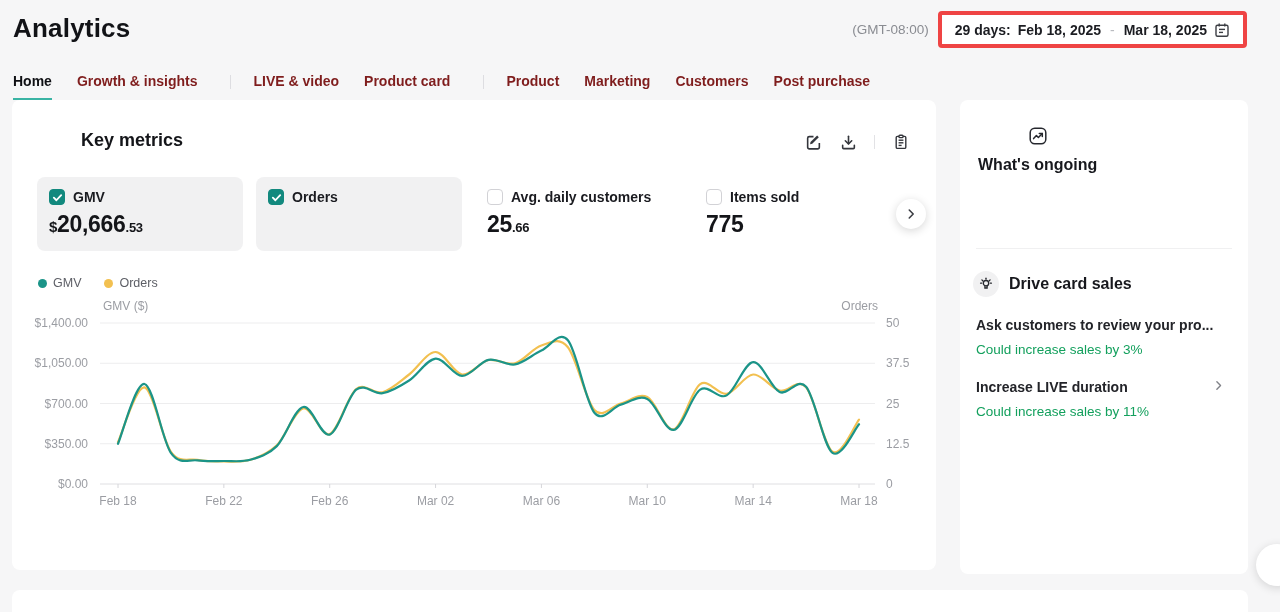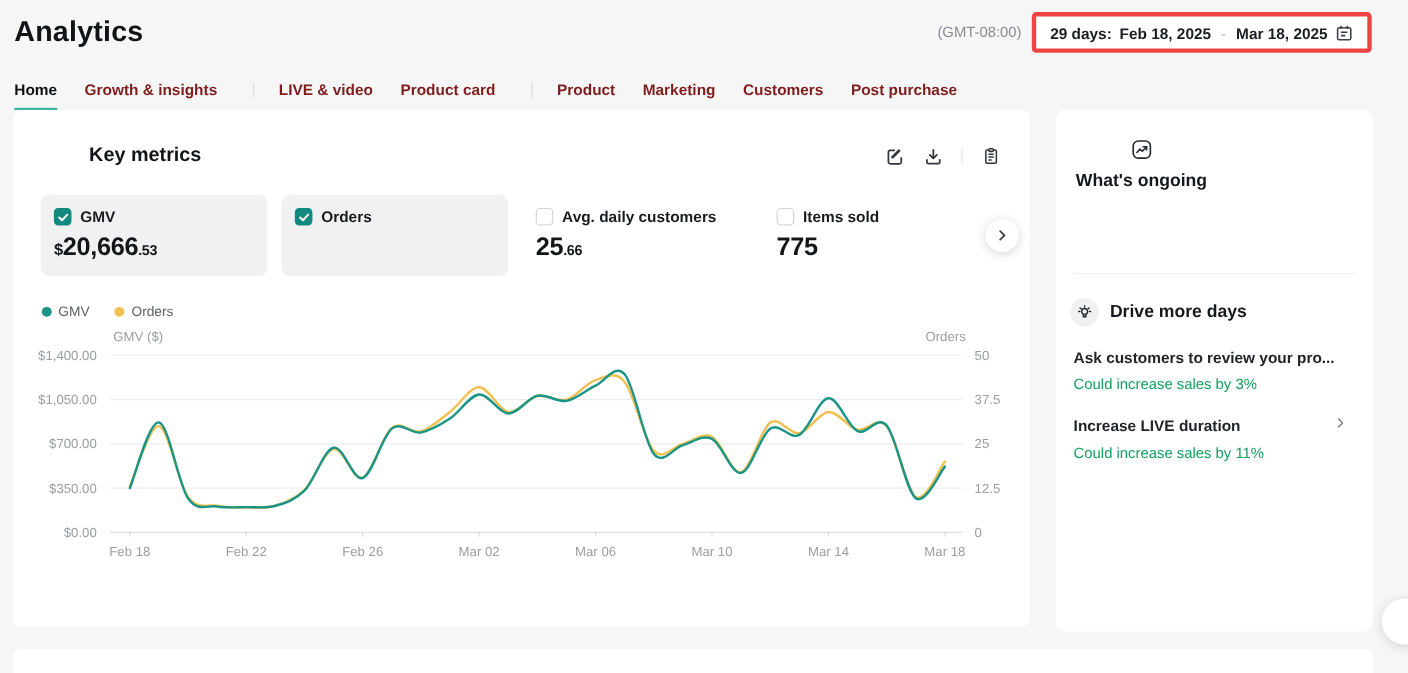--- a/index.html
+++ b/index.html
@@ -298,21 +298,21 @@
       <svg width="14" height="14" viewBox="0 0 14 14" fill="none" stroke="#26282e" stroke-width="1.3" stroke-linecap="round">
         <circle cx="7" cy="6.2" r="2.7"></circle>
         <path d="M5.9 9.4v1.6h2.2V9.4"></path>
         <path d="M7 1.2v1"></path>
           <path d="M2.9 2.9l.8.8"></path>
           <path d="M11.1 2.9l-.8.8"></path>
           <path d="M1.6 6.2h1"></path>
           <path d="M11.4 6.2h1"></path>
       </svg>
     </span>
-    <span class="t">Drive more days</span>
+    <span class="t">Drive card sales</span>
   </div>
   <span class="drive-chevron">
     <svg width="13" height="13" viewBox="0 0 16 16" fill="none" stroke="#808288" stroke-width="1.7" stroke-linecap="round" stroke-linejoin="round">
         <path d="M6 3.5 10.5 8 6 12.5"></path>
       </svg>
   </span>
 
   <div class="drive-item-title" style="top:217px">Ask customers to review your pro...</div>
   <div class="drive-item-benefit" style="top:242px">Could increase sales by 3%</div>
   <div class="drive-item-title" style="top:279px">Increase LIVE duration</div>

